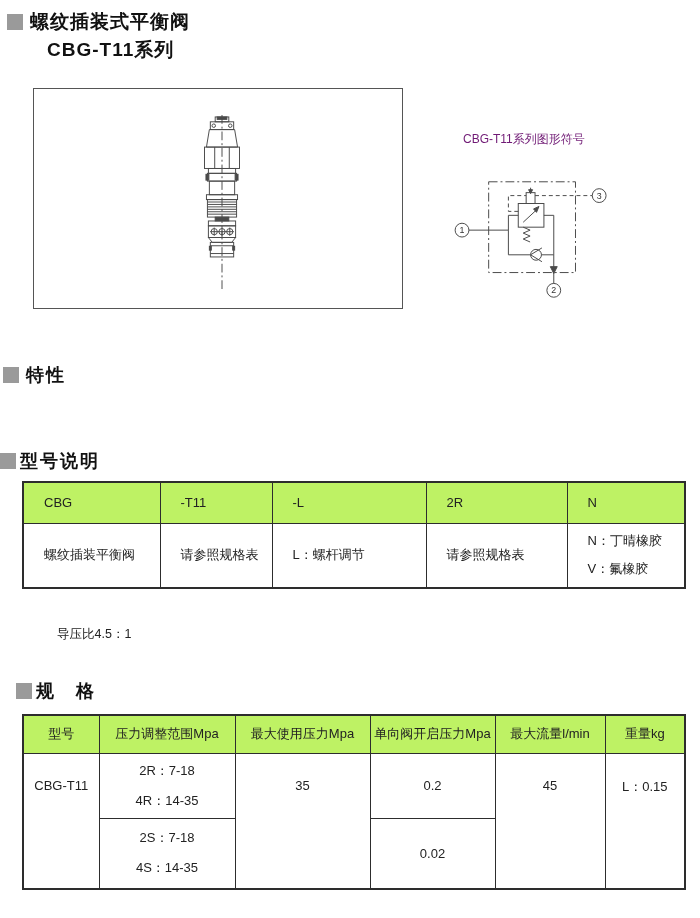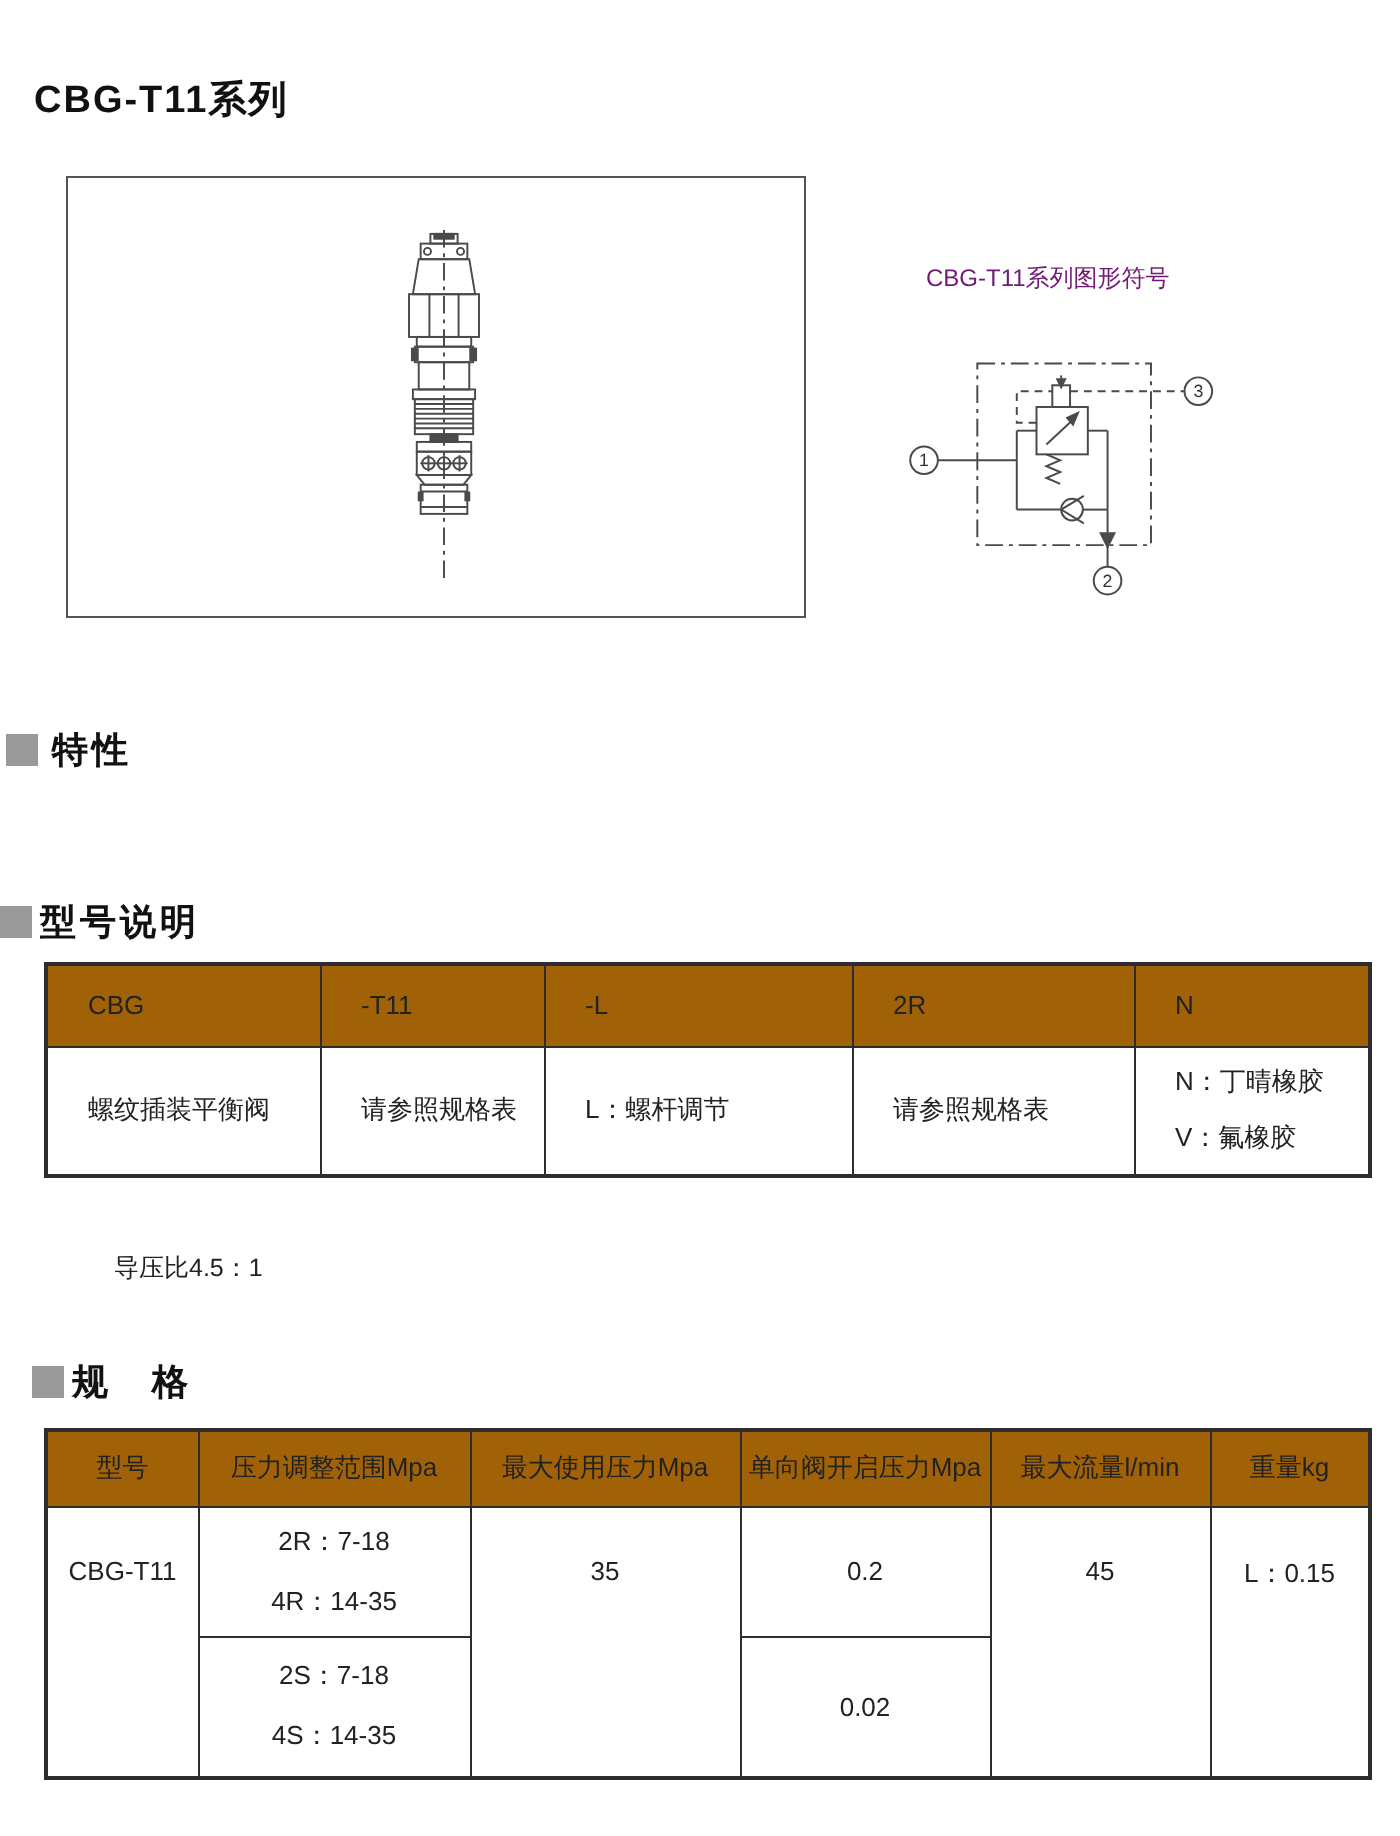--- a/index.html
+++ b/index.html
@@ -48,40 +48,43 @@
     table-layout:fixed;
     border:2px solid #2d2d2d;
   }
   table.tbl td {
     border:1px solid #2d2d2d;
     font-size:13px;
     color:#222;
     vertical-align:middle;
     overflow:hidden;
   }
-  tr.hd td { background:#a16207; }
+  tr.hd td { background:#bef264; }
   .model-tbl td { text-align:left; padding-left:20px; }
   .spec-tbl td { text-align:center; padding:0; }
   .spec-tbl td.span-top { vertical-align:top; padding-top:24px; }
   .two-line div { line-height:30px;text-align:center; }
   .seal-cell div { line-height:28px; }
 
   svg { display:block; }
   .ln { stroke:#4a4a4a; stroke-width:1; fill:none; }
   .lnf { stroke:#4a4a4a; stroke-width:1; fill:#4a4a4a; }
   .dashdot { stroke-dasharray:9 3 2 3; }
   .dash { stroke-dasharray:4 3; }
   .port-txt { font-size:9px; fill:#333; }
 </style>
 </head>
 <body>
 
 <div class="page">
 
-  <div class="abs doc-title" style="left:17px; top:37px;">CBG-T11系列</div>
+  <div class="abs" style="left:7px; top:9px;">
+    <span class="sq"></span><span class="doc-title">螺纹插装式平衡阀</span>
+  </div>
+  <div class="abs doc-title" style="left:47px; top:37px;">CBG-T11系列</div>
 
   <div class="draw-box">
     <svg class="abs" style="left:156px; top:26px;" width="64" height="175" viewBox="0 0 64 180">
 
       <line class="ln dashdot" x1="32" y1="0" x2="32" y2="180"></line>
 
       <rect class="ln" x="25" y="2" width="14" height="5"></rect>
       <rect class="lnf" x="27" y="2" width="10" height="2.5"></rect>
 
       <rect class="ln" x="20" y="7" width="24" height="8"></rect>

